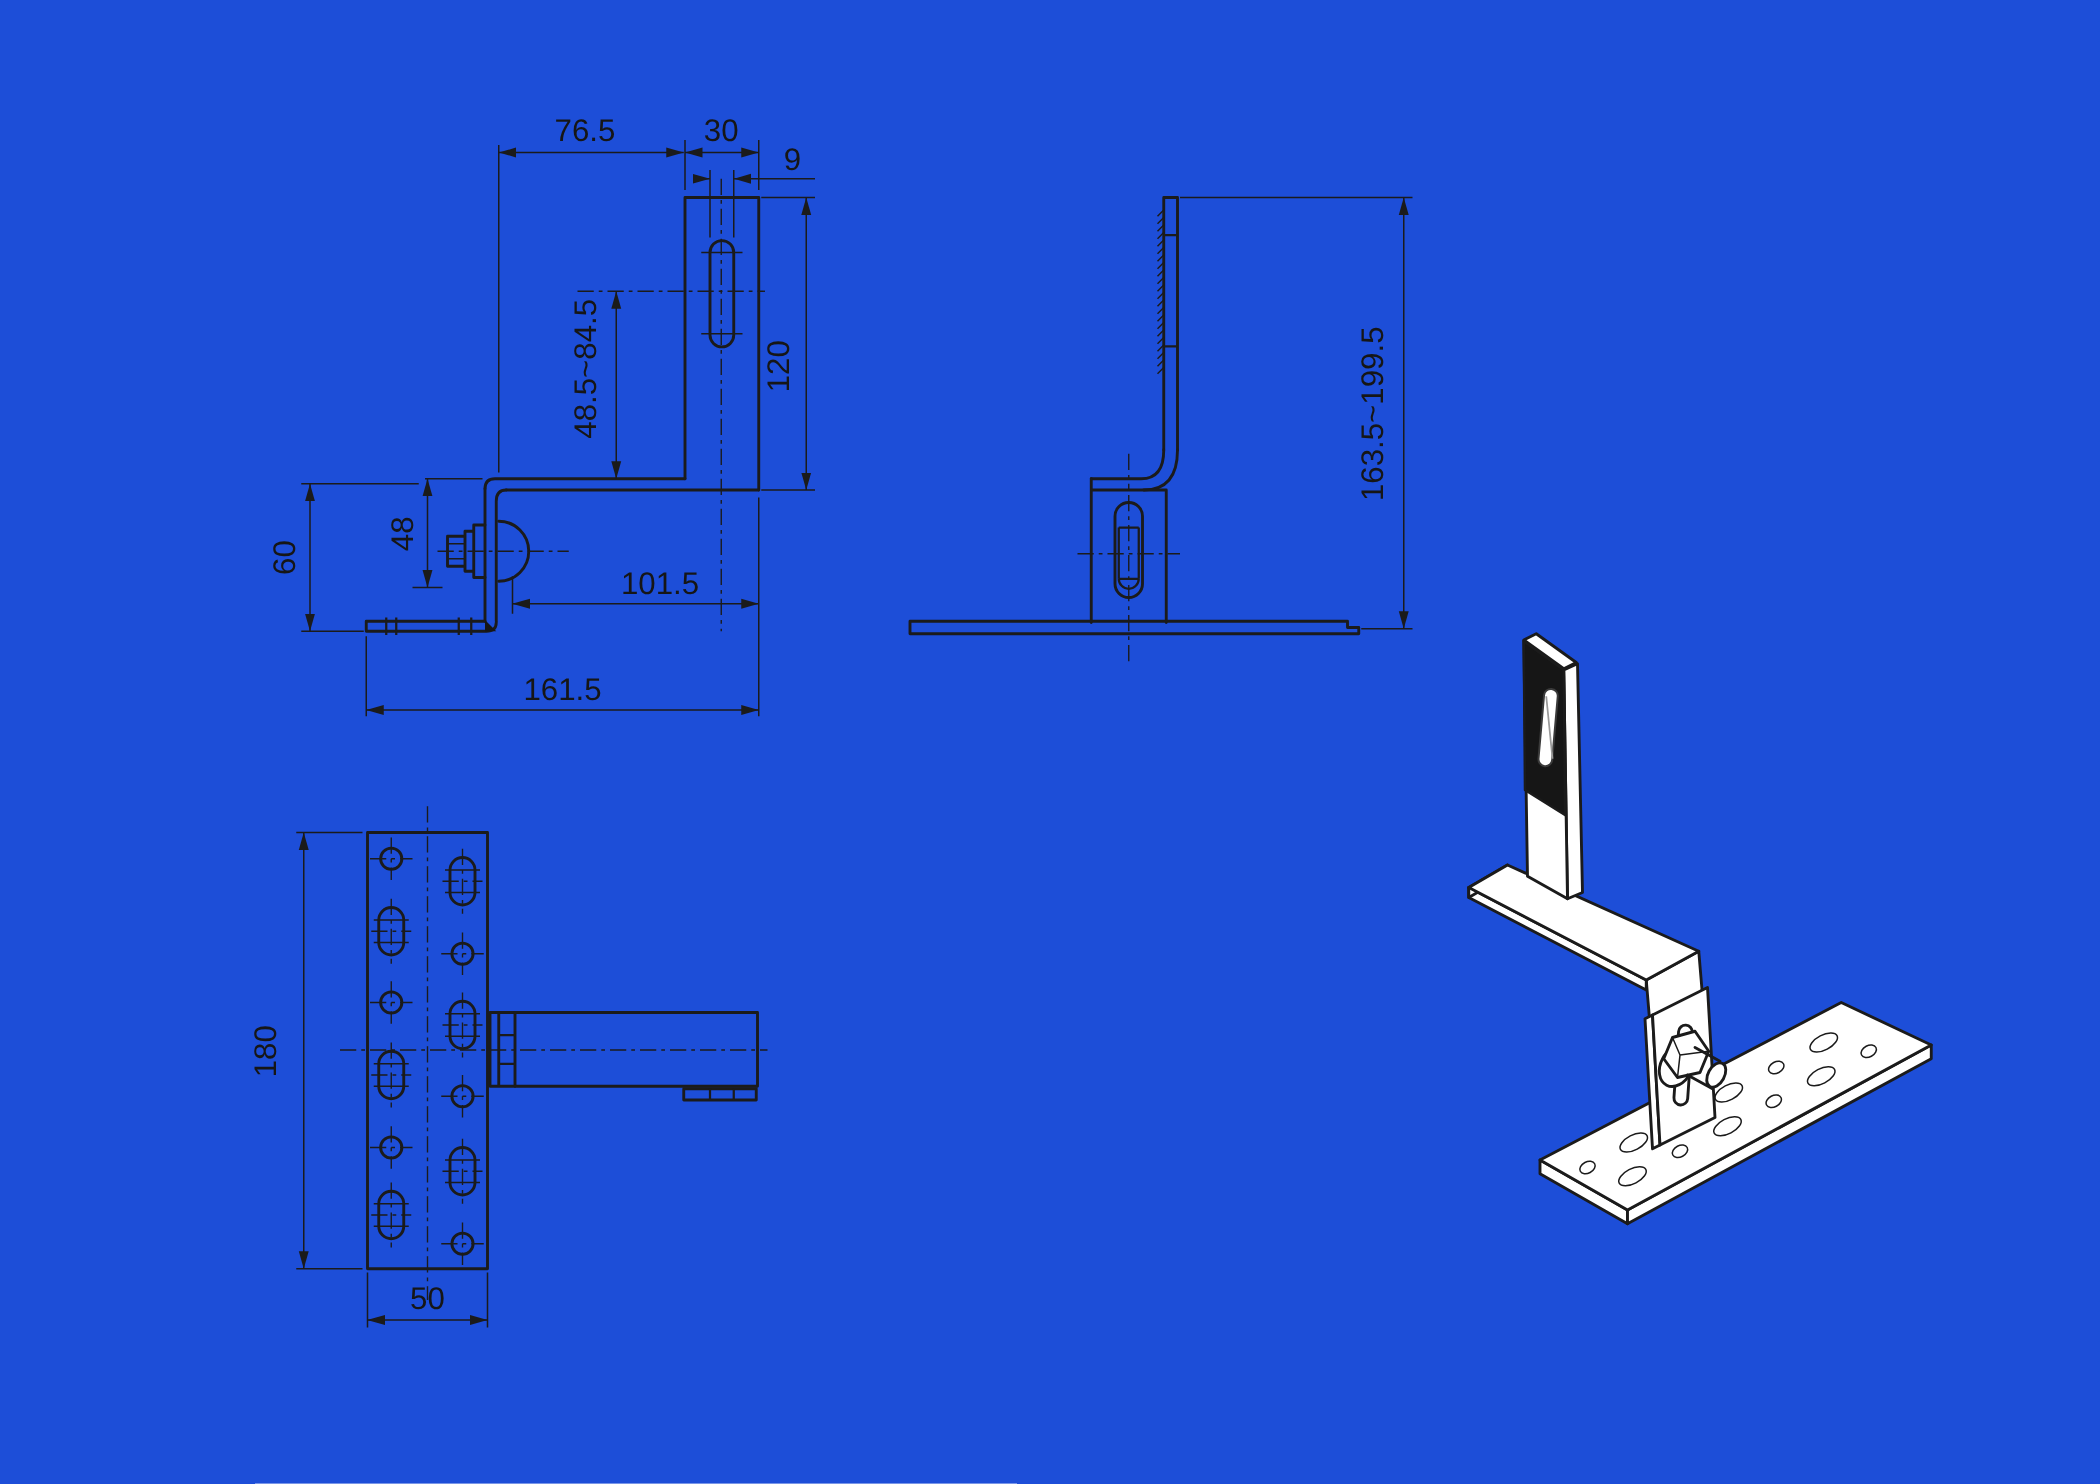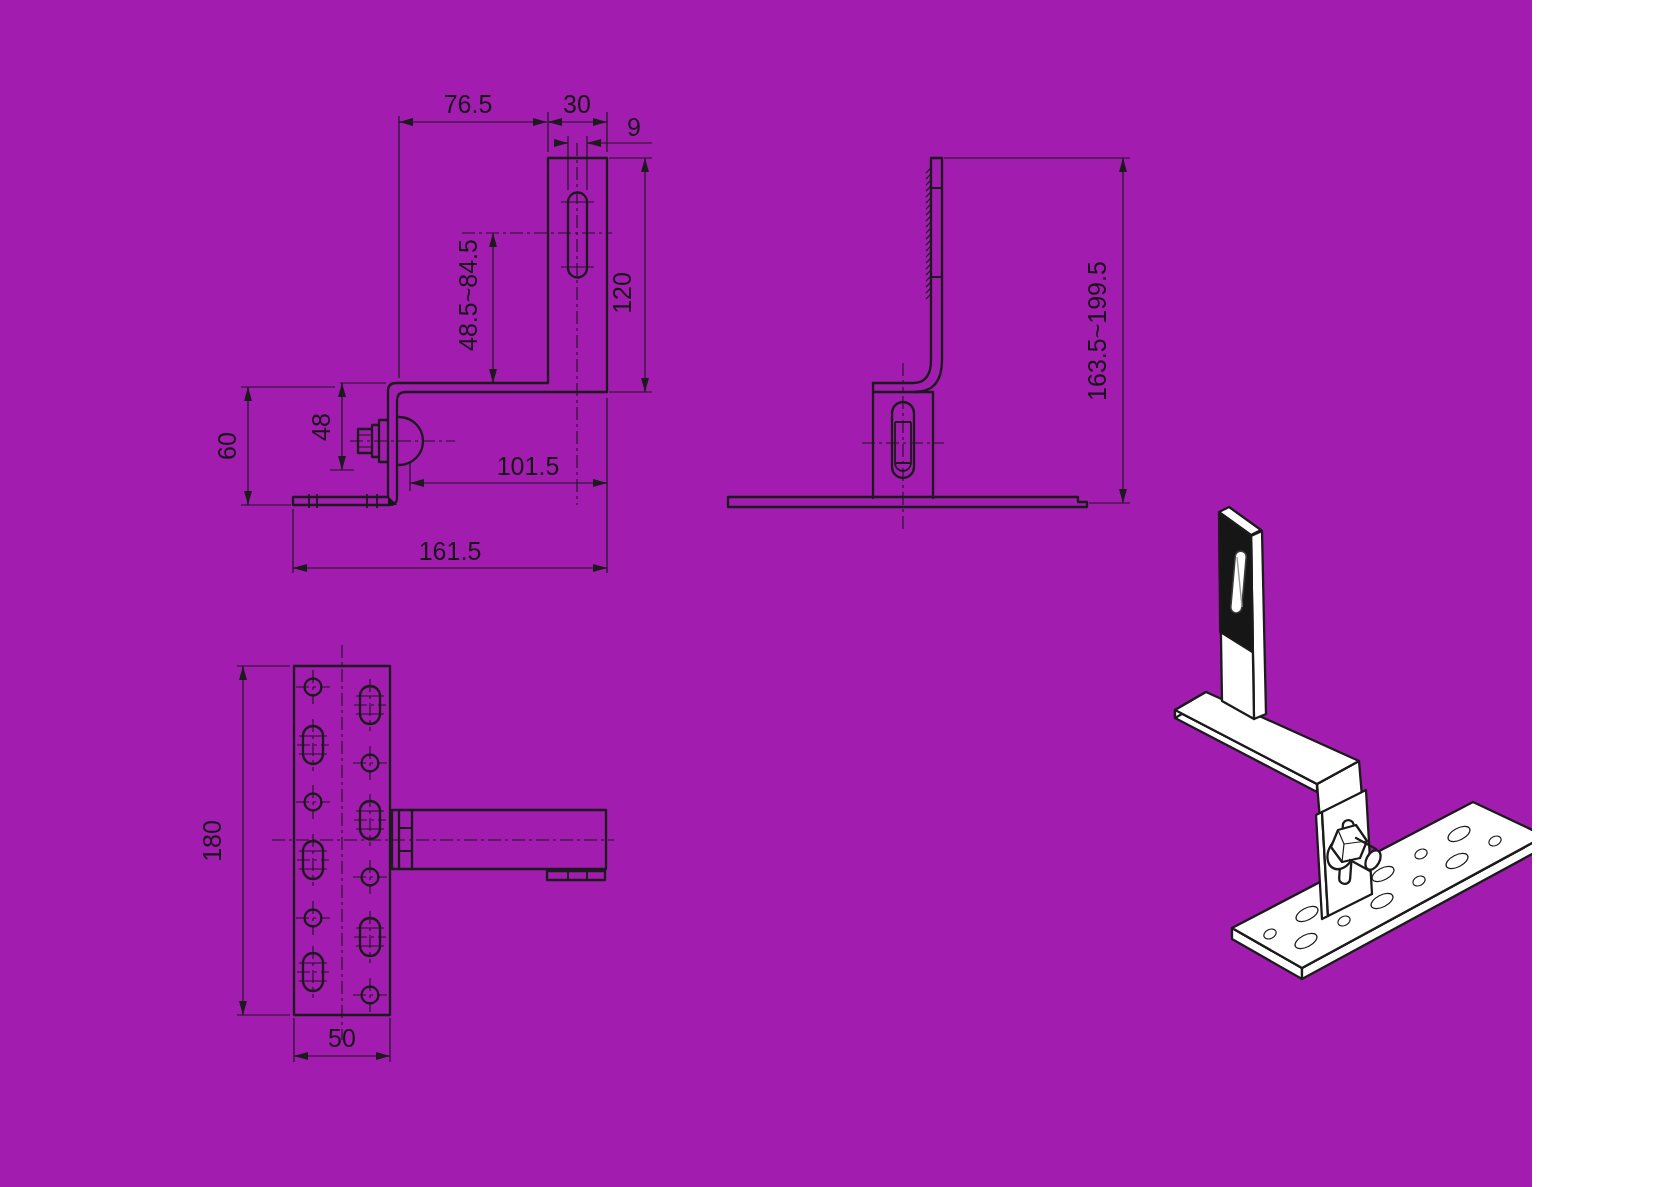--- a/index.html
+++ b/index.html
@@ -1,16 +1,16 @@
 <!DOCTYPE html>
 <html><head>
 <meta charset="utf-8">
 <style>
   html,body{margin:0;padding:0;background:#ffffff;}
-  .sheet{position:relative;width:1532px;height:1187px;background:#a21caf;overflow:hidden;
+  .sheet{position:relative;width:1680px;height:1187px;background:#1d4ed8;overflow:hidden;
          font-family:"Liberation Sans",sans-serif;}
   svg{position:absolute;left:0;top:0;}
   .e{stroke:#1b1b1b;stroke-width:2.3;fill:none;stroke-linecap:round;stroke-linejoin:round;}
   .f{stroke:#1b1b1b;stroke-width:2.3;fill:#ffffff;stroke-linejoin:round;}
   .fd{stroke:#1b1b1b;stroke-width:2;fill:#161616;stroke-linejoin:round;}
   .t{stroke:#1b1b1b;stroke-width:1.2;fill:none;}
   .m{stroke:#1b1b1b;stroke-width:1.8;fill:none;}
   .cl{stroke:#1b1b1b;stroke-width:1.1;fill:none;stroke-dasharray:13 4 3 4;}
   .dim{stroke:#1b1b1b;stroke-width:1.2;fill:none;}
   text.d{font-family:"Liberation Sans",sans-serif;font-size:25px;fill:#161616;}

